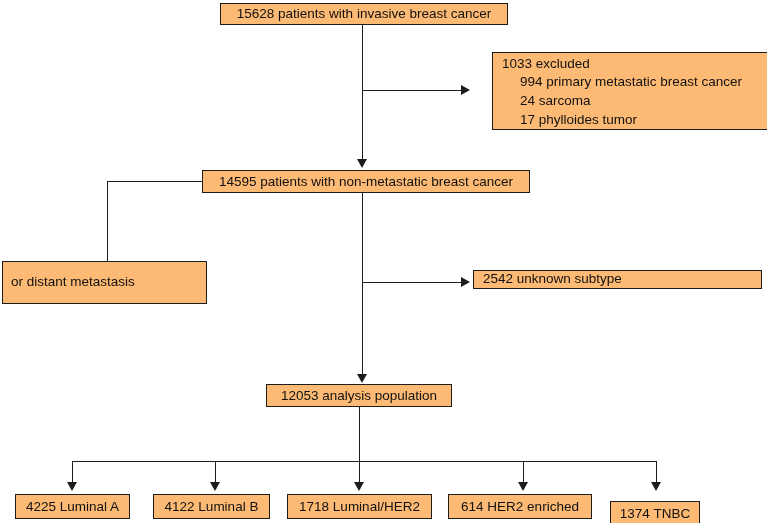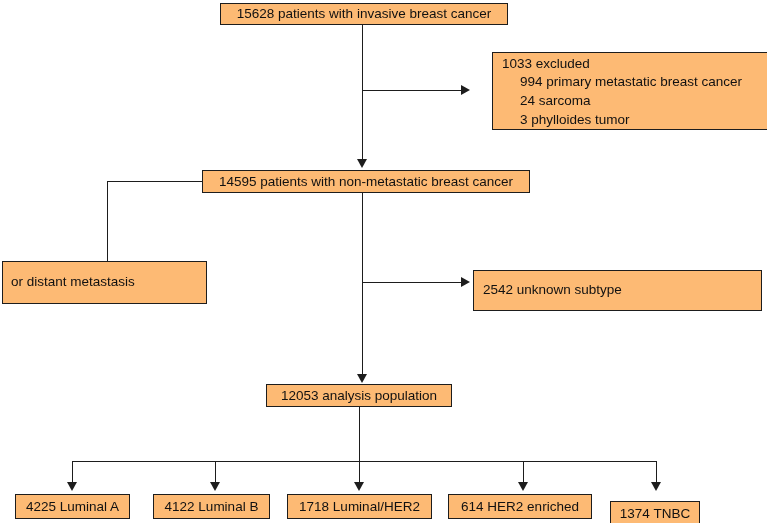--- a/index.html
+++ b/index.html
@@ -55,21 +55,21 @@
     width: 0; height: 0;
     border-top: 5.5px solid transparent;
     border-bottom: 5.5px solid transparent;
     border-left: 9px solid #1d1d1d;
   }
   
   #n-invasive      { left: 220px; top: 3px;   width: 288px; height: 22px; }
   #n-excluded      { left: 492px; top: 52px;  width: 282px; height: 78px; padding: 2px 8px 0 9px; }
   #n-nonmeta       { left: 202px; top: 170px; width: 328px; height: 23px; }
   #n-locoregional  { left: 2px;   top: 261px; width: 205px; height: 43px; padding: 0 6px 0 8px; }
-  #n-unknown       { left: 473px; top: 270px; width: 289px; height: 41px; padding: 0 6px 0 9px; }
+  #n-unknown       { left: 473px; top: 270px; width: 289px; height: 19px; padding: 0 6px 0 9px; }
   #n-analysis      { left: 266px; top: 384px; width: 186px; height: 23px; }
   #n-luminal-a     { left: 15px;  top: 494px; width: 115px; height: 25px; }
   #n-luminal-b     { left: 153px; top: 494px; width: 117px; height: 25px; }
   #n-luminal-her2  { left: 287px; top: 494px; width: 145px; height: 25px; }
   #n-her2-enriched { left: 448px; top: 494px; width: 144px; height: 25px; }
   #n-tnbc          { left: 610px; top: 494px; width: 90px;  height: 25px; margin-top: 7px; }
   
   #c-v1      { left: 361.5px; top: 25px;  height: 134px; }
   #a-v1      { left: 356.5px; top: 159px; }
   #c-h1      { left: 362px;   top: 89.5px;  width: 100px; }
@@ -96,21 +96,21 @@
 <body>
 
 <div id="canvas">
 
   <div class="box center" id="n-invasive">15628 patients with invasive breast cancer</div>
 
   <div class="box leftalign" id="n-excluded">
     <div class="bline">1033 excluded</div>
     <div class="bline indent">994 primary metastatic breast cancer</div>
     <div class="bline indent">24 sarcoma</div>
-    <div class="bline indent">3 phylloides tumor</div>
+    <div class="bline indent">17 phylloides tumor</div>
   </div>
 
   <div class="box center" id="n-nonmeta">14595 patients with non-metastatic breast cancer</div>
 
   <div class="box leftalign" id="n-locoregional">
     <div class="bline">or distant metastasis</div>
   </div>
 
   <div class="box leftalign" id="n-unknown">
     <div class="bline">2542 unknown subtype</div>

